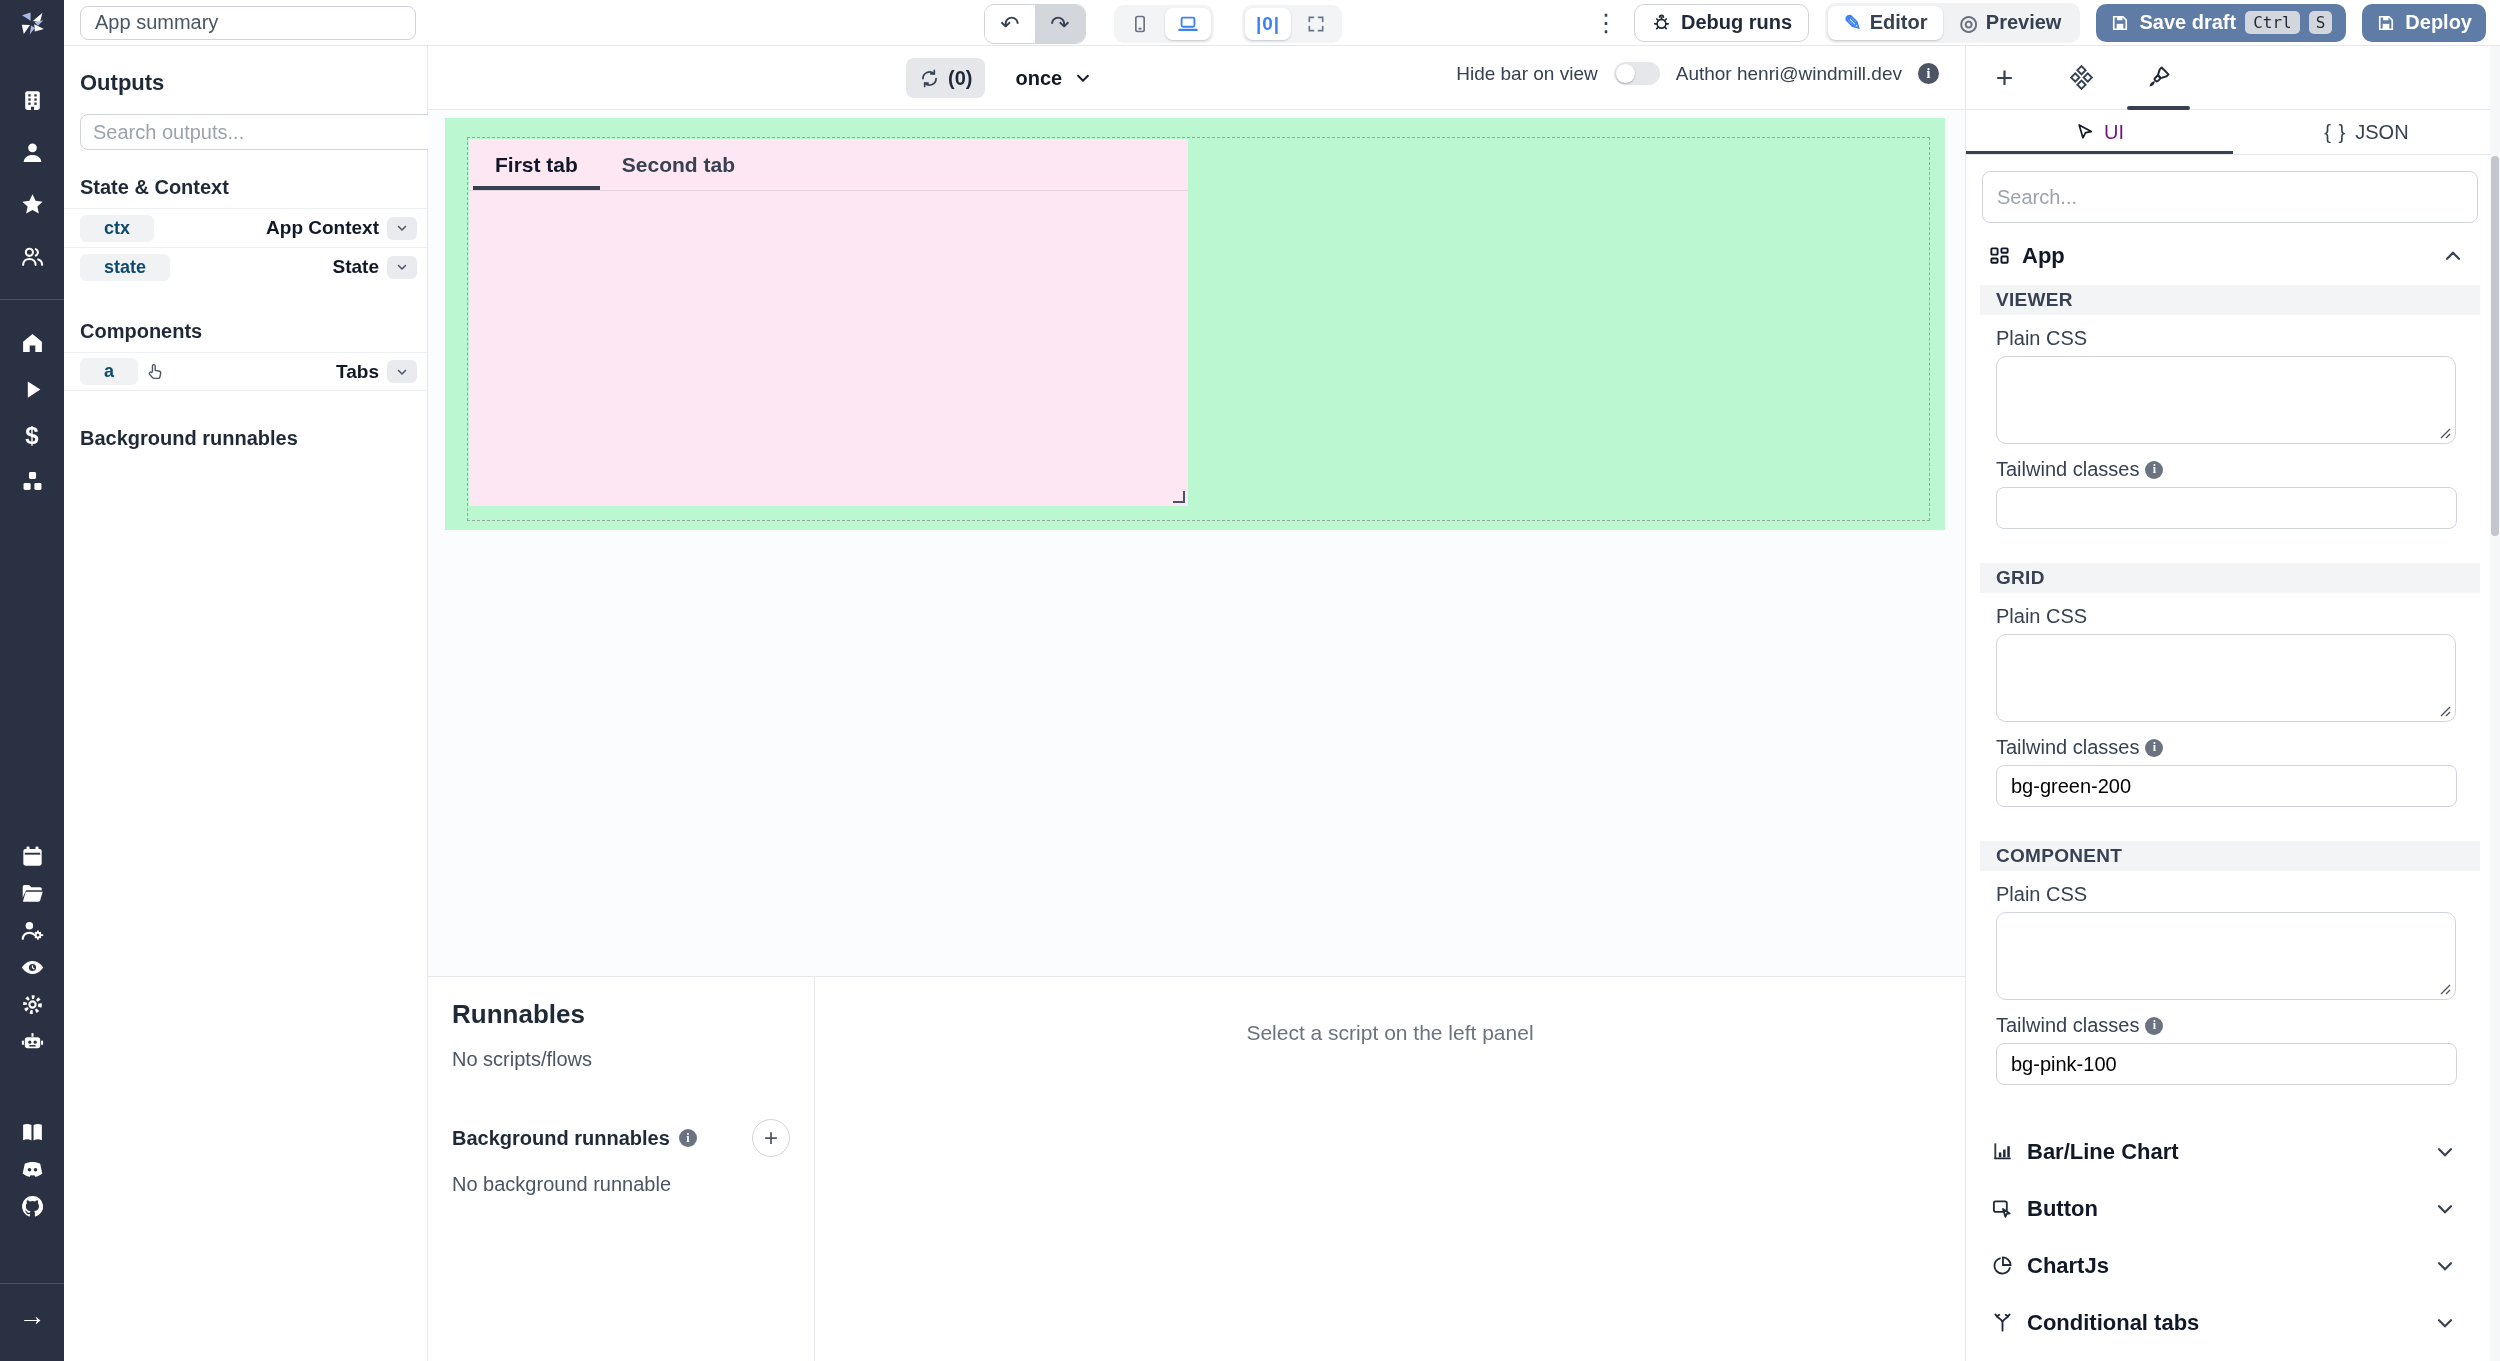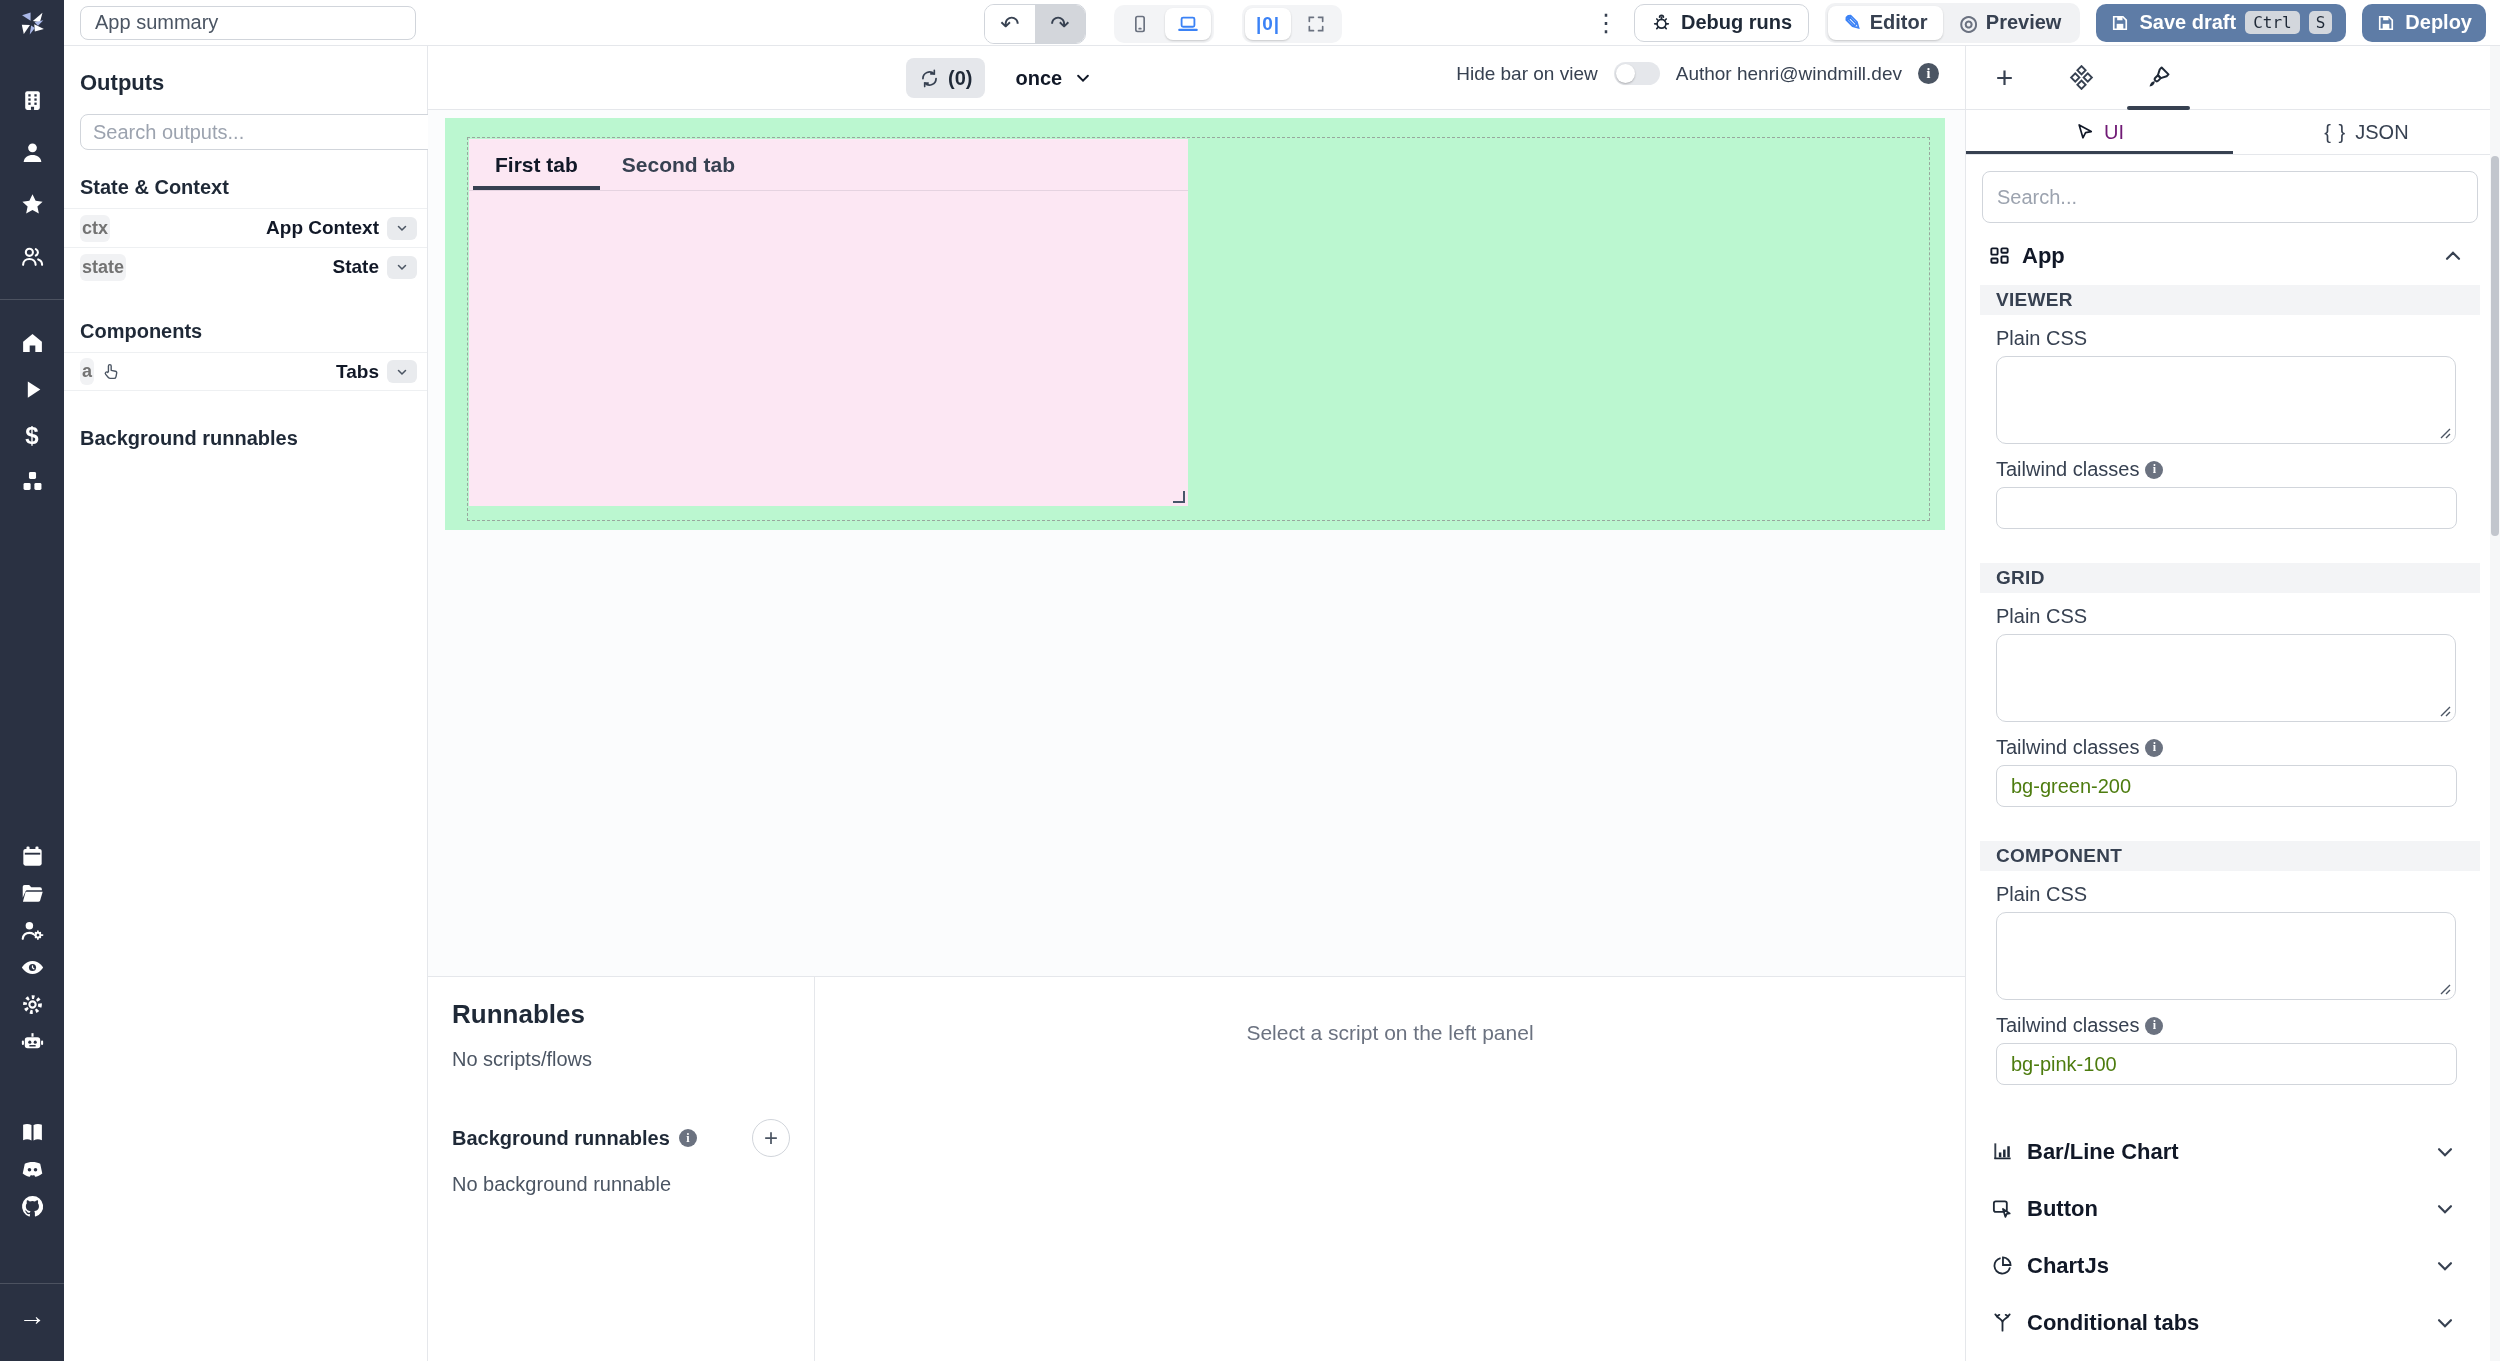--- a/index.html
+++ b/index.html
@@ -45,21 +45,21 @@
 
   
   .outputs { width:364px; flex:none; background:#fff; border-right:1px solid #e5e7eb; padding-top:24px; }
   .outputs h1 { font-size:22px; font-weight:bold; margin:0 16px; }
   .search-outputs { display:block; width:392px; height:36px; margin:18px 16px 0; border:1.5px solid #d1d5db; border-radius:8px; padding:0 12px; font-size:20px; font-family:inherit; outline:none; }
   .search-outputs::placeholder { color:#9ca3af; }
   .sec-h { font-size:20px; font-weight:bold; margin:26px 16px 9px; }
   .out-row { height:39px; border-top:1px solid #eef0f2; display:flex; align-items:center; padding:0 10px 0 16px; cursor:pointer; }
   .out-row:last-of-type { border-bottom:1px solid #eef0f2; }
   .out-row.single { border-bottom:1px solid #eef0f2; }
-  .chip { background:#f1f2f4; border-radius:6px; padding:3px 2px; font-size:18px; font-weight:bold; color:#737373; }
+  .chip { background:#f1f2f4; border-radius:6px; padding:3px 24px; font-size:18px; font-weight:bold; color:#0c4a6e; }
   .out-type { margin-left:auto; font-size:19px; font-weight:bold; color:#111827; }
   .mini-dd { width:30px; height:23px; background:#e9ebee; border-radius:6px; margin-left:8px; display:flex; align-items:center; justify-content:center; cursor:pointer; }
   .hand-cur { margin-left:6px; }
   .bg-run-h { font-size:20px; font-weight:bold; margin:36px 16px 0; }
 
   
   .canvas-col { flex:1; display:flex; flex-direction:column; min-width:0; background:#fbfcfd; }
   .canvas-header { height:64px; flex:none; background:#fff; border-bottom:1px solid #e5e7eb; position:relative; }
   .ch-left { position:absolute; left:478px; top:12px; display:flex; align-items:center; }
   .refresh-btn { background:#e5e7eb; border-radius:8px; height:40px; padding:0 13px; display:flex; align-items:center; gap:8px; font-size:20px; font-weight:bold; color:#1f2937; cursor:pointer; }
@@ -106,21 +106,21 @@
   .rp-search::placeholder { color:#9ca3af; }
   .rp-scroll { flex:1; overflow:hidden; position:relative; }
   .app-head { display:flex; align-items:center; gap:11px; padding:14px 36px 10px 22px; cursor:pointer; }
   .app-head .t { font-size:22px; font-weight:bold; color:#111827; }
   .app-head .chev { margin-left:auto; }
   .group-bar { margin:6px 20px 0 14px; height:30px; background:#f3f4f6; display:flex; align-items:center; padding-left:16px; font-size:19px; font-weight:bold; color:#374151; letter-spacing:.3px; }
   .fld-label { margin:12px 44px 6px 30px; font-size:20px; color:#374151; display:flex; align-items:center; gap:6px; }
   .ta-wrap { margin:0 44px 0 30px; position:relative; }
   .ta-wrap textarea { width:100%; height:88px; border:1.5px solid #d1d5db; border-radius:10px; resize:none; outline:none; font-family:inherit; font-size:19px; padding:8px 10px; display:block; }
   .ta-grip { position:absolute; right:5px; bottom:5px; pointer-events:none; }
-  .tw-input { display:block; margin:0 44px 0 30px; width:461px; height:42px; border:1.5px solid #d1d5db; border-radius:8px; padding:0 14px; font-size:20px; color:#4d7c0f; font-family:inherit; outline:none; }
+  .tw-input { display:block; margin:0 44px 0 30px; width:461px; height:42px; border:1.5px solid #d1d5db; border-radius:8px; padding:0 14px; font-size:20px; color:#000000; font-family:inherit; outline:none; }
   .comp-row { margin-top:0; height:57px; display:flex; align-items:center; gap:13px; padding:0 44px 0 25px; cursor:pointer; }
   .comp-row .t { font-size:22px; font-weight:bold; color:#111827; }
   .comp-row .chev { margin-left:auto; }
   .comp-list { margin-top:38px; }
   .rp-scrollbar { position:absolute; right:0; top:0; bottom:0; width:10px; background:#f6f7f8; }
   .rp-thumb { position:absolute; right:1px; top:110px; width:8px; height:380px; background:#c2c6cd; border-radius:4px; cursor:grab; }
 
   .ic { display:block; }
 </style>
 </head>

